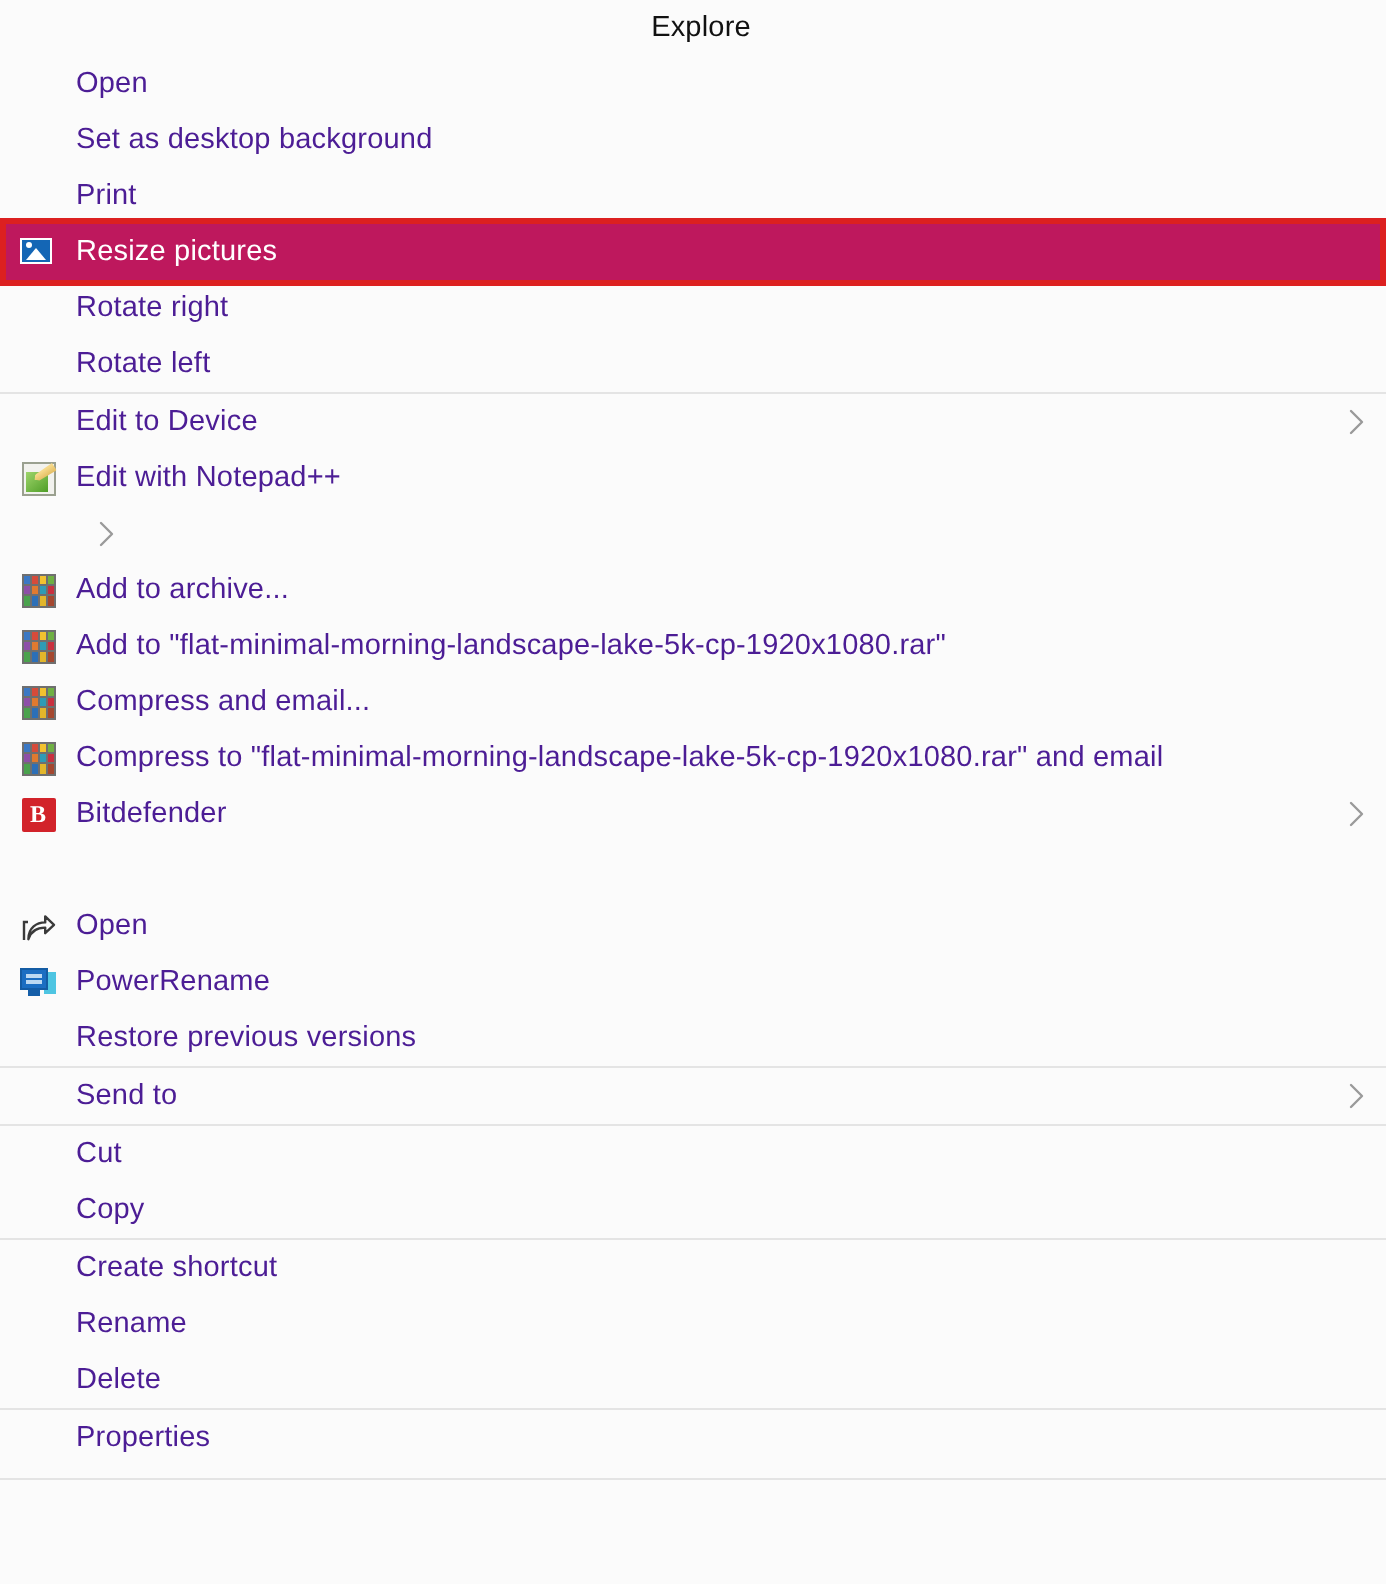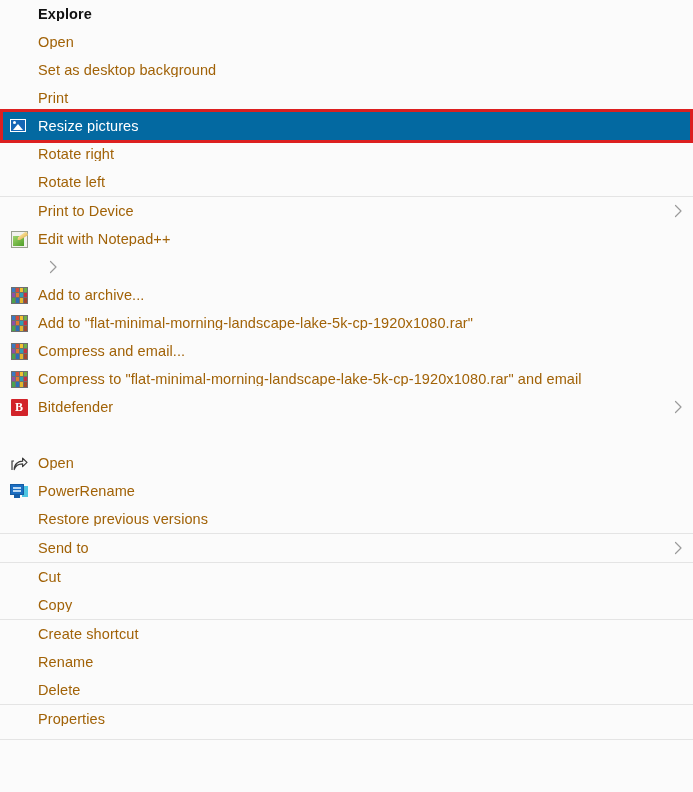--- a/index.html
+++ b/index.html
@@ -42,44 +42,45 @@
   .item .icon-slot {
     width: 38px;
     min-width: 38px;
     height: 28px;
     display: flex;
     align-items: center;
     justify-content: center;
   }
   .item .label {
     font-size: 14.5px;
-    color: #a16207;
+    color: #4c1d95;
     line-height: 1;
     letter-spacing: 0.1px;
     white-space: nowrap;
     flex: 1 1 auto;
     overflow: hidden;
   }
   .item.bold .label {
-    font-weight: bold;
+    font-weight: normal;
     color: #111111;
+    text-align: center;
   }
   .chev {
     width: 30px;
     min-width: 30px;
     display: flex;
     align-items: center;
     justify-content: center;
     color: #9a9a9a;
   }
   .chev svg { display:block; }
 
   
   .item.highlight {
-    background: #0369a1;
+    background: #be185d;
   }
   .item.highlight .label {
     color: #ffffff;
   }
   .redbox {
     position: absolute;
     left: 0;
     right: 0;
     border: 3px solid #dc2020;
     box-sizing: border-box;
@@ -243,21 +244,21 @@
       <div class="item">
         <span class="icon-slot"></span>
         <span class="label">Rotate left</span>
         <span class="chev"></span>
       </div>
     </div>
     <div class="sep"></div>
     <div class="group">
       <div class="item">
         <span class="icon-slot"></span>
-        <span class="label">Print to Device</span>
+        <span class="label">Edit to Device</span>
         <span class="chev">
           <svg width="9" height="14" viewBox="0 0 9 14">
             <path d="M1.5 1.5 L7 7 L1.5 12.5" fill="none" stroke="currentColor" stroke-width="1.2" stroke-linecap="round" stroke-linejoin="round"></path>
           </svg>
         </span>
       </div>
       <div class="item">
         <span class="icon-slot">
           <span class="npp">
             <span class="pg"></span>

